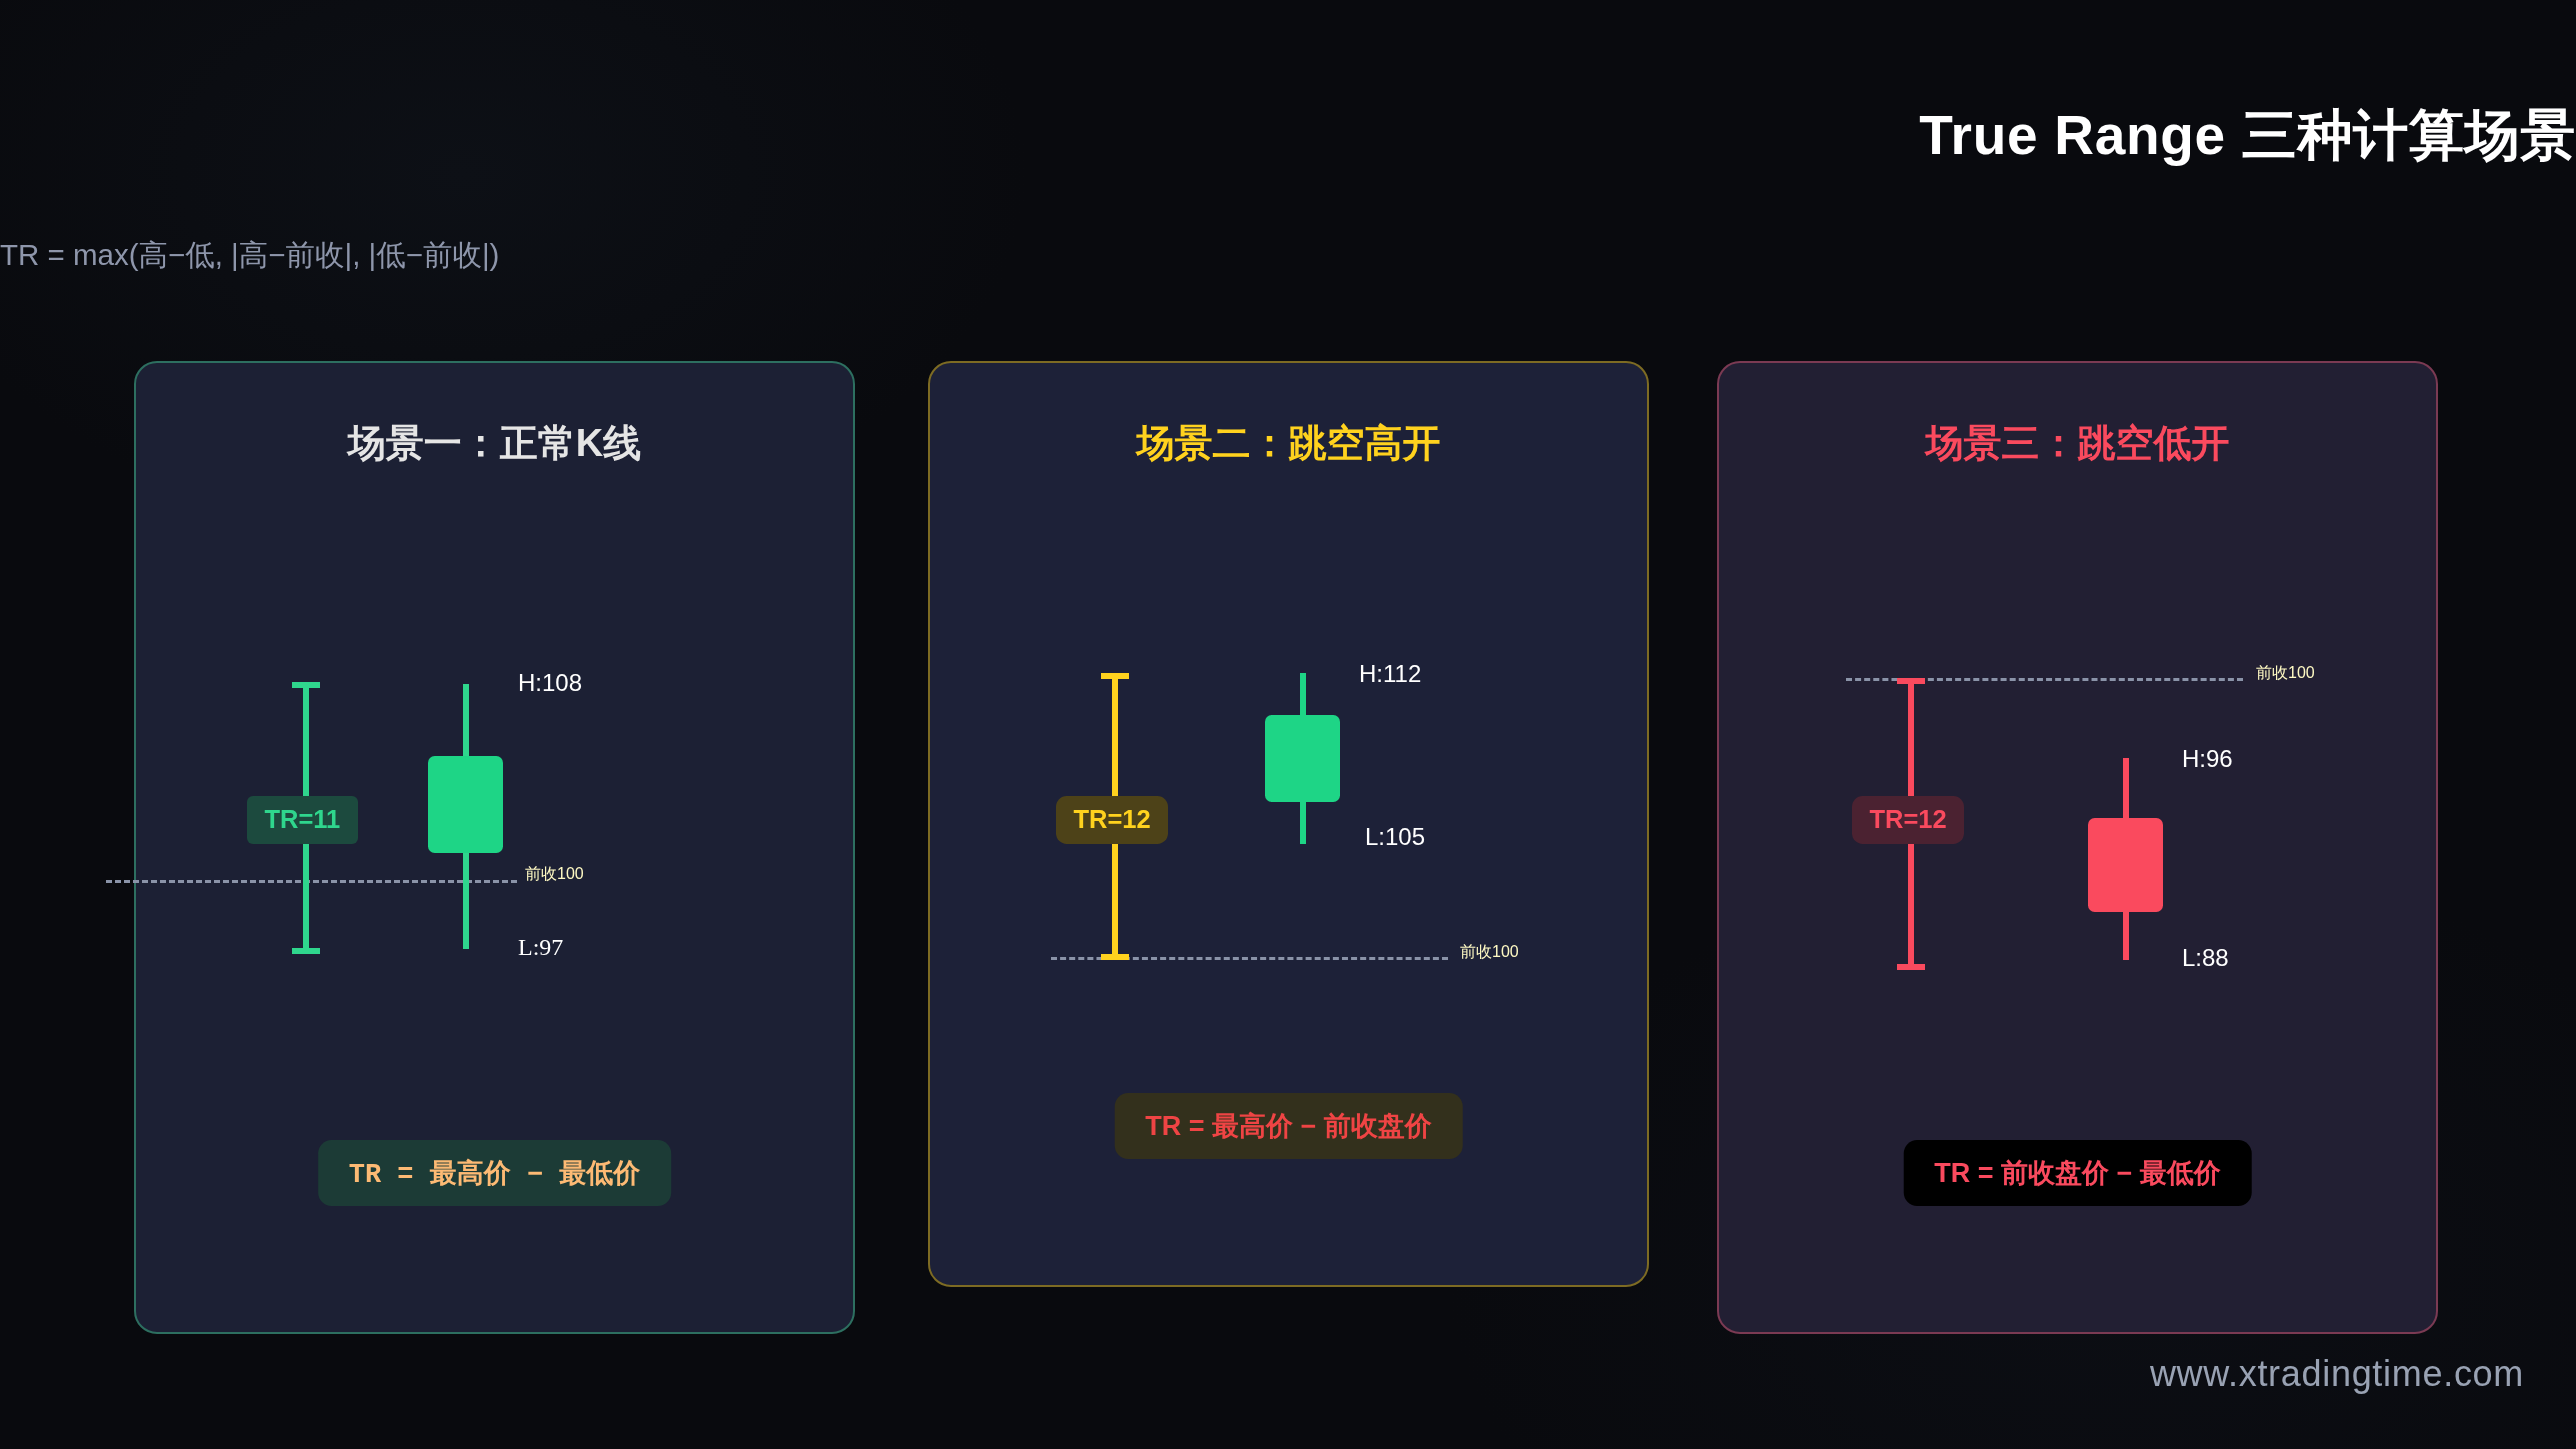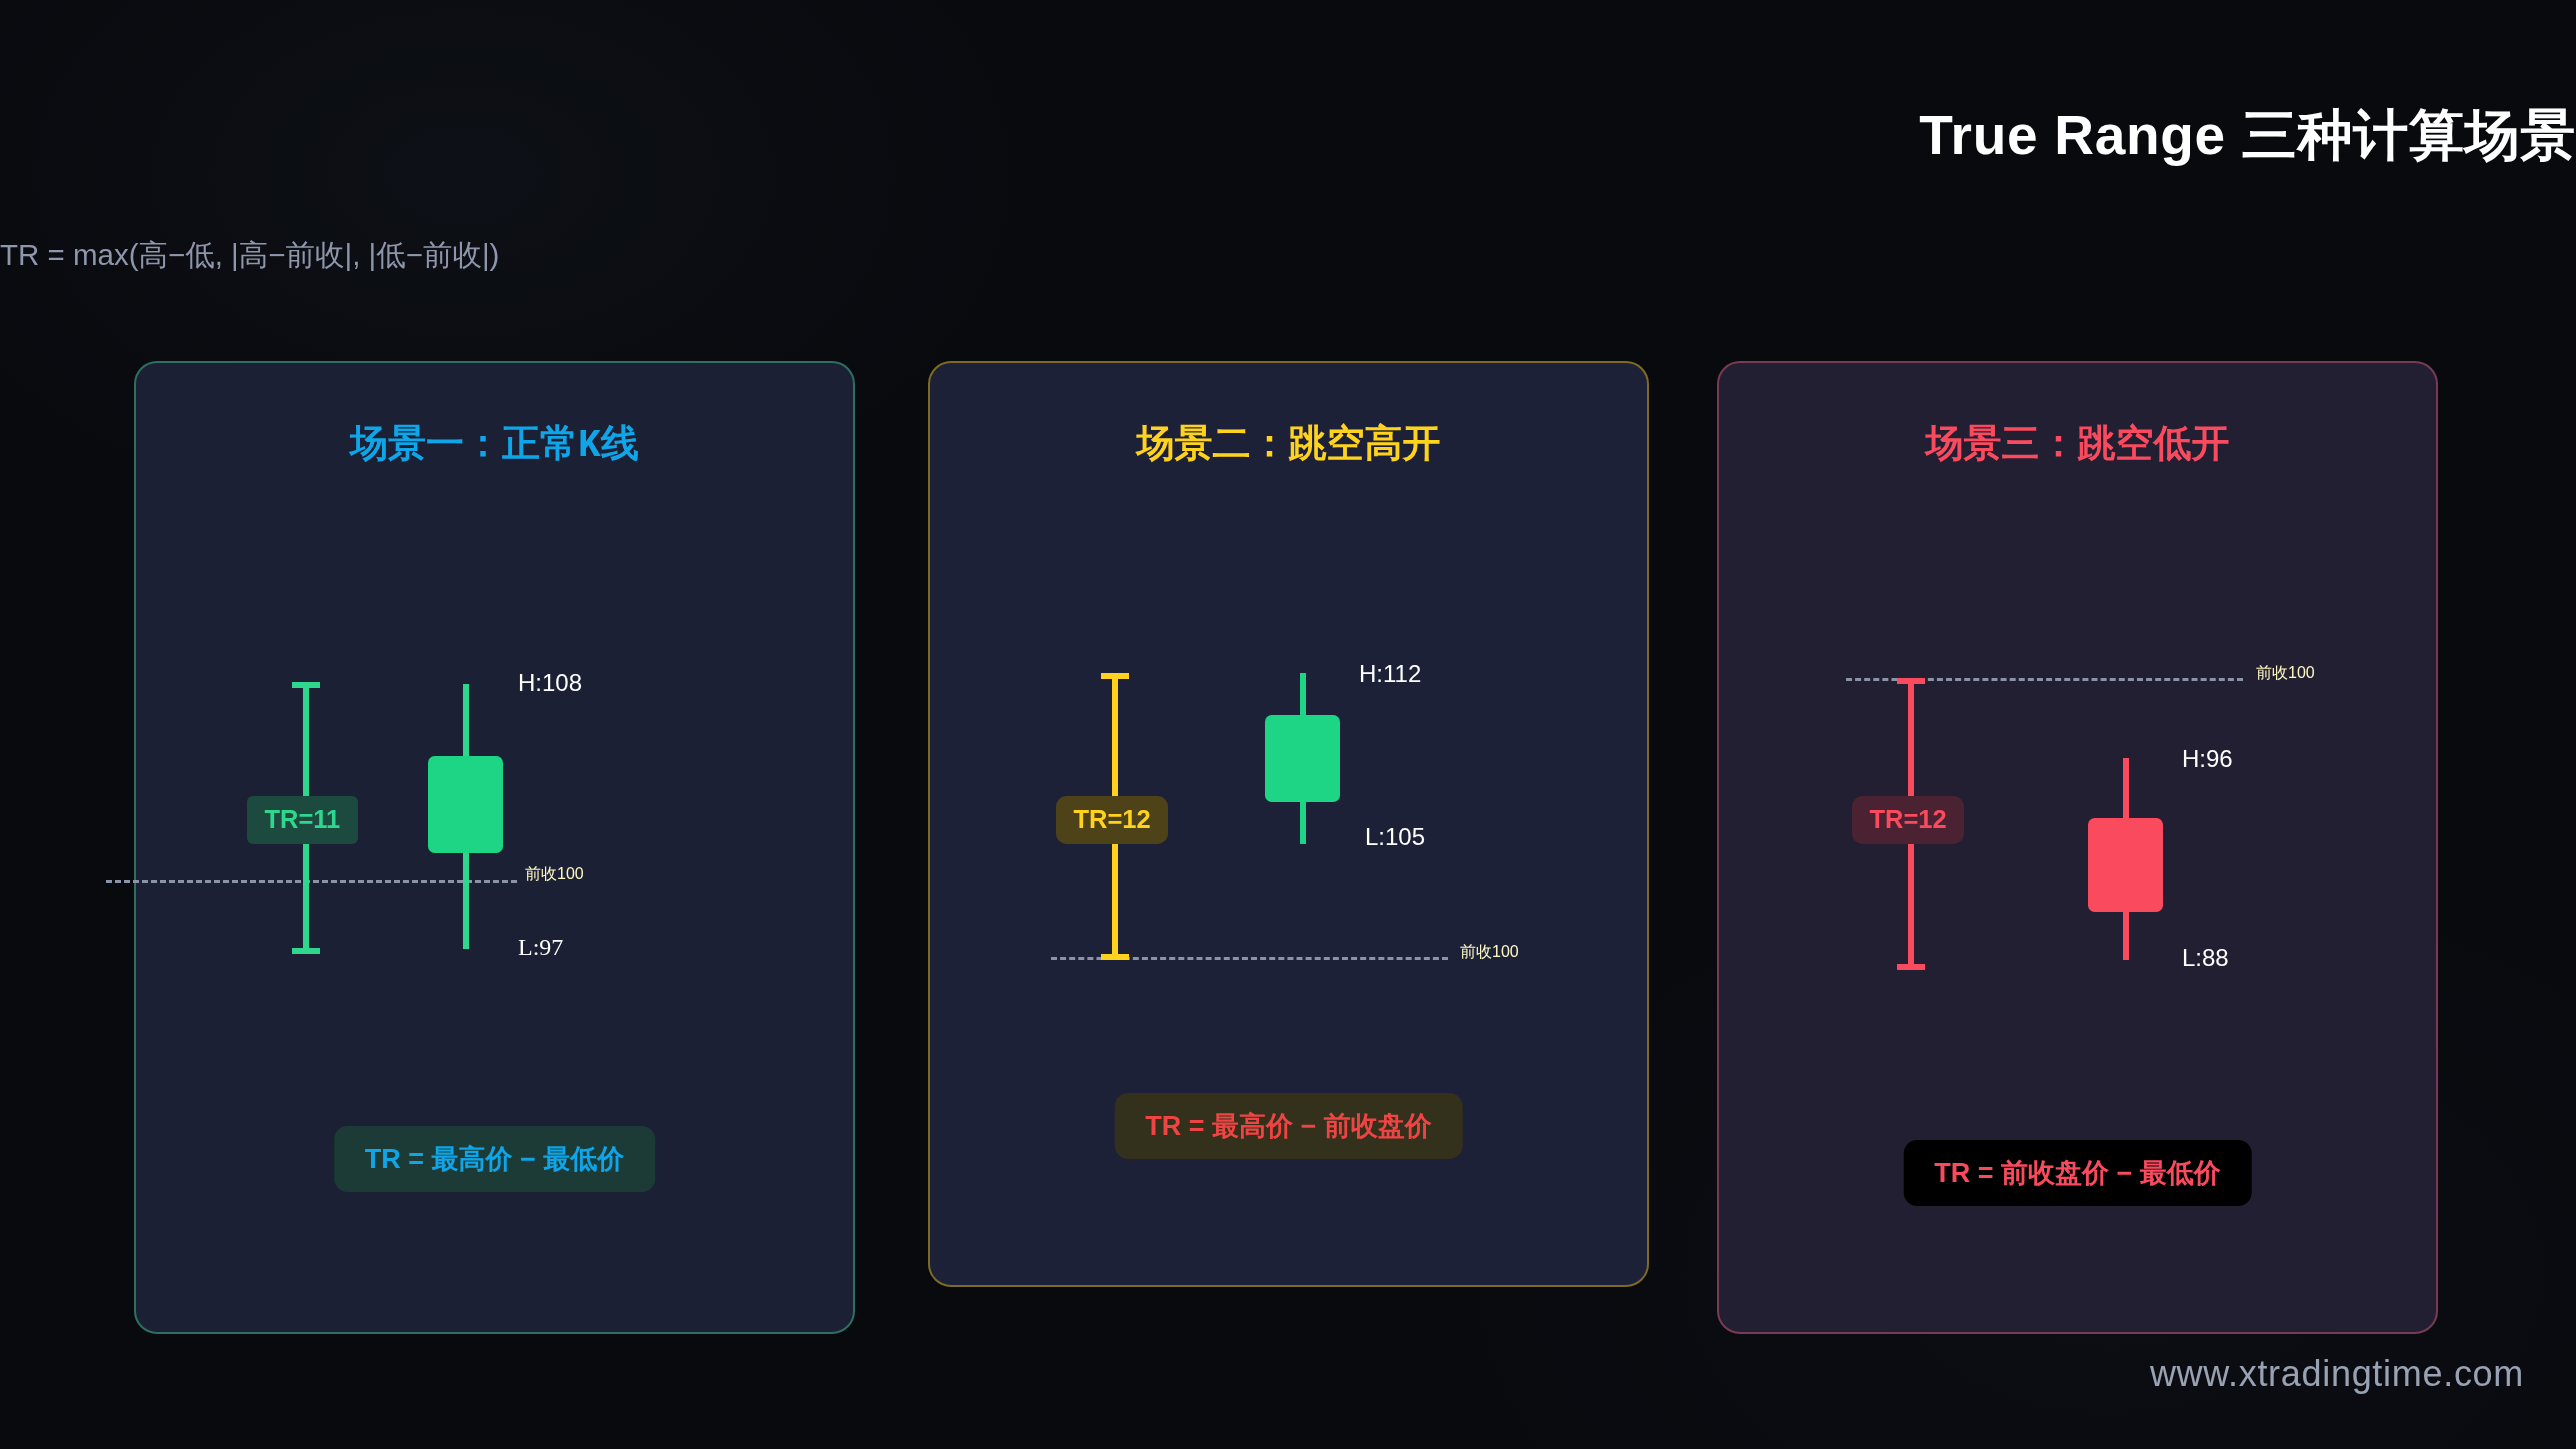--- a/index.html
+++ b/index.html
@@ -46,21 +46,21 @@
   }
   .card.c1 { left: 134px;  background: #1c2034; border: 2px solid #2d6f60; }
   .card.c2 { left: 928px; background: #1d2138; border: 2px solid #7d6b23; height: 926px; }
   .card.c3 { left: 1717px; background: #221f33; border: 2px solid #7b3a53; }
 
   .card-title {
     position: absolute; left: 0; right: 0; top: 55px;
     text-align: center;
     font-size: 38px; font-weight: bold;
   }
-  .c1 .card-title { color: #0ea5e9; font-family: Liberation Mono, monospace; }
+  .c1 .card-title { color: #e5e5e5; }
   .c2 .card-title { color: #ffd21e; }
   .c3 .card-title { color: #fa4a5e; }
 
   
   .chart { position: absolute; left: 0; top: 0; width: 100%; height: 100%; }
 
   .prevline {
     position: absolute;
     height: 0;
     border-top: 3.4px dashed #8a93a8;
@@ -116,21 +116,21 @@
   
   .formula {
     position: absolute;
     left: 50%;
     transform: translateX(-50%);
     padding: 14.8px 31px;
     border-radius: 13.4px;
     font-size: 27px; font-weight: bold;
     white-space: nowrap;
   }
-  .c1 .formula { bottom: 140px; background: #1c3b36; color: #0ea5e9; }
+  .c1 .formula { bottom: 126px; background: #1c3b36; color: #fdba74; font-family: Liberation Mono, monospace; }
   .c2 .formula { bottom: 126px; background: #33301c; color: #ef4444; }
   .c3 .formula { bottom: 126px; background: #000000; color: #fa4a5e; }
 
   
   .watermark {
     position: absolute;
     right: 52px; bottom: 54px;
     font-size: 36px;
     color: #99a2b3;
     letter-spacing: 0.7px;

